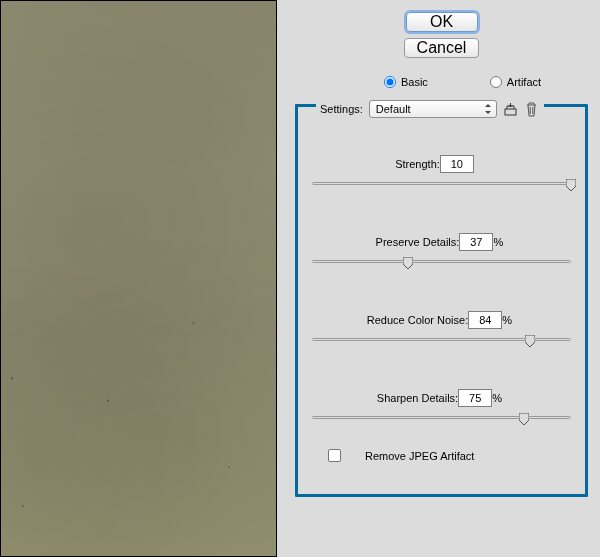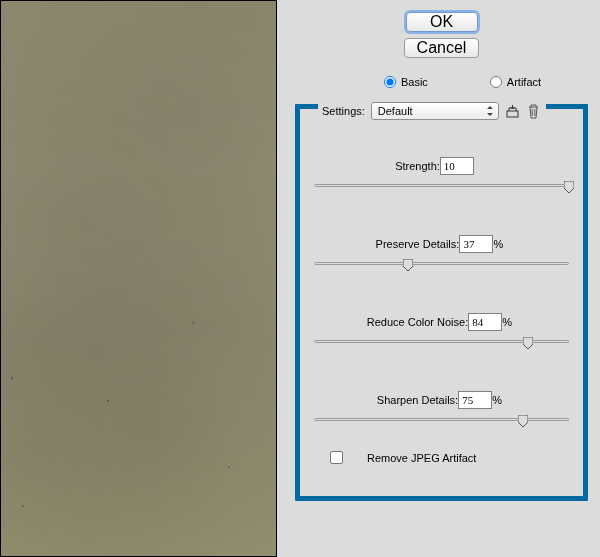--- a/index.html
+++ b/index.html
@@ -70,21 +70,21 @@
     width:12px;height:12px;accent-color:#3b7dd8;
   }
   .mode-row {
     display:flex; justify-content:center; gap:20px;
     margin-top:18px; align-items:center;
   }
   .radio-item{display:flex;align-items:center;gap:5px;padding-left:42px;}
   input[type=radio]{width:12px;height:12px;}
   .settings-frame {
     margin-top:16px;
-    border:5px solid #0369a1;
+    border:3px solid #0369a1;
     border-radius:1px;
     padding:14px 10px 32px 10px;
     position:relative;
   }
   .settings-row {
     position:absolute; top:-7px; left:18px;
     background:#dcdcdc;
     padding:0 4px;
     display:flex; align-items:center; gap:6px;
   }
@@ -112,21 +112,21 @@
   .iconbtn{width:16px;height:16px;display:flex;align-items:center;justify-content:center;cursor:pointer;}
   .slider-block{ margin-top:26px; }
   .slider-block + .slider-block{ margin-top:44px; }
   .slider-label-row{
     display:flex;align-items:center;justify-content:center;
     margin-bottom:4px;
   }
   .slider-label{ text-align:right; }
   .numbox{
     width:34px;height:18px;border:1px solid #7f7f7f;background:#fff;
-    font-size:11px;padding:0 3px; text-align:left;font-family:Liberation Serif, serif;
+    font-size:11px;padding:0 3px; text-align:center;
   }
   .pct{ width:14px; }
   .slider-track{
     position:relative; height:12px; margin:0 4px;
   }
   .track-line{
     position:absolute;left:0;right:0;top:5px;height:3px;
     background:linear-gradient(#c6c6c6,#f2f2f2);
     border:1px solid #9a9a9a;border-radius:2px;
   }

